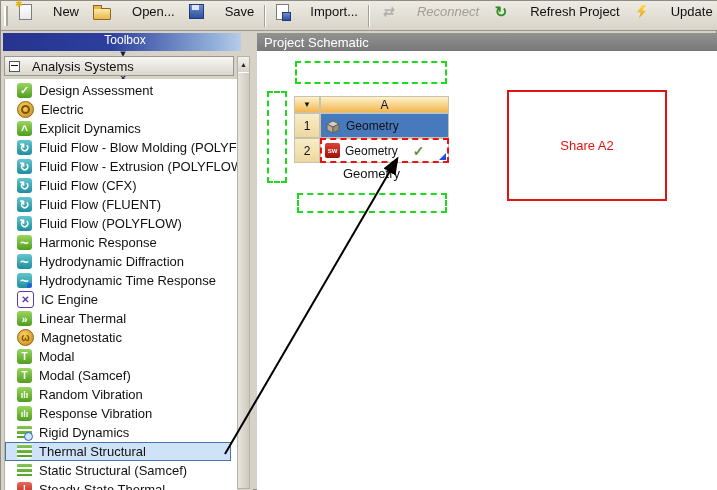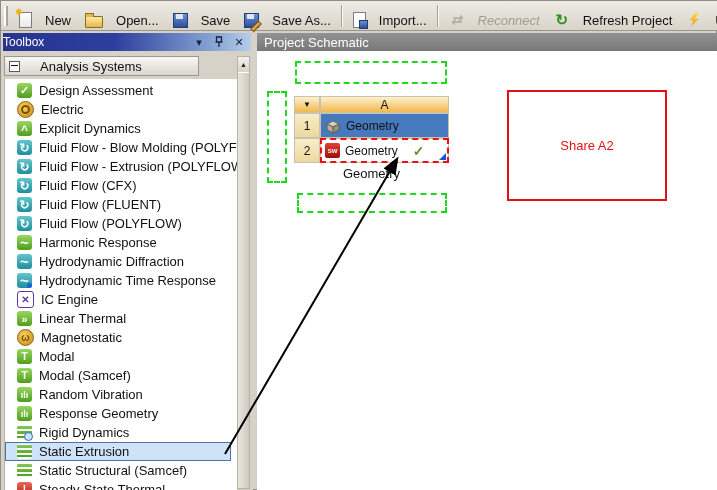--- a/index.html
+++ b/index.html
@@ -5,46 +5,46 @@
   html,body{margin:0;padding:0;}
   body{width:717px;height:490px;overflow:hidden;font-family:"Liberation Sans",sans-serif;background:#d6d2c8;}
   .app{position:relative;width:717px;height:490px;background:#d6d2c8;border:1px solid #8f8c84;box-sizing:border-box;}
 
   
   .toolbar{position:absolute;left:0;top:0;width:717px;height:30px;
     background:linear-gradient(#eeebe4,#d8d4c9);border-bottom:1px solid #9a968c;
     display:flex;align-items:center;box-sizing:border-box;}
   .grip{width:5px;height:20px;margin:0 4px 0 3px;border-left:2px solid #fff;border-right:2px solid #a9a599;}
   .tb-buttons{display:flex;align-items:center;height:100%;}
-  .tb-btn{display:flex;align-items:flex-end;gap:13px;padding:0 7px;height:24px;font-size:13px;color:#111;cursor:default;white-space:nowrap;}
+  .tb-btn{display:flex;align-items:flex-start;gap:21px;padding:0 7px;height:24px;font-size:13px;color:#111;cursor:default;white-space:nowrap;}
   .tb-btn.disabled{color:#a19d93;font-style:italic;}
   .tb-btn.disabled .tb-ico{filter:grayscale(1) opacity(.55);}
   .tb-sep{width:0;height:22px;border-left:1px solid #a39f93;border-right:1px solid #fff;margin:0 3px;}
   .tb-ico{position:relative;width:16px;height:16px;flex:none;display:inline-flex;align-items:center;justify-content:center;}
   .tb-ico[data-icon="new-file-icon"]{background:linear-gradient(#fff,#e9e9e9);border:1px solid #7d7d7d;width:11px;height:14px;}
   .tb-ico[data-icon="new-file-icon"]::before{content:"✱";position:absolute;left:-5px;top:-6px;color:#e8b400;font-size:9px;}
   .tb-ico[data-icon="open-folder-icon"]{background:linear-gradient(#ffe9a8,#e8b64c);border:1px solid #8a6a1f;height:10px;margin-top:4px;border-radius:1px;}
   .tb-ico[data-icon="open-folder-icon"]::before{content:"";position:absolute;left:-1px;top:-4px;width:7px;height:3px;background:#e8b64c;border:1px solid #8a6a1f;border-bottom:none;}
   .tb-ico[data-icon="save-icon"],.tb-ico[data-icon="save-as-icon"]{background:linear-gradient(#6f8fd0,#2d4f9e);border:1px solid #223b76;width:13px;height:13px;}
   .tb-ico[data-icon="save-icon"]::before,.tb-ico[data-icon="save-as-icon"]::before{content:"";position:absolute;left:2px;top:0;width:7px;height:5px;background:#dfe6f4;}
   .tb-ico[data-icon="save-as-icon"]::after{content:"";position:absolute;right:-4px;bottom:-2px;width:10px;height:3px;background:linear-gradient(#f5c25a,#c8862a);transform:rotate(-45deg);border:1px solid #7c5514;}
   .tb-ico[data-icon="import-icon"]{background:#fff;border:1px solid #7d7d7d;width:11px;height:14px;}
   .tb-ico[data-icon="import-icon"]::after{content:"";position:absolute;right:-3px;bottom:-2px;width:7px;height:7px;background:linear-gradient(#6f8fd0,#2d4f9e);border:1px solid #223b76;}
   .tb-ico[data-icon="reconnect-icon"]::before{content:"⇄";color:#8e8a80;font-size:13px;font-weight:bold;}
   .tb-ico[data-icon="refresh-icon"]::before{content:"↻";color:#2f8f1f;font-size:15px;font-weight:bold;}
   .tb-ico[data-icon="update-icon"]::before{content:"";width:9px;height:13px;background:linear-gradient(#ffd84a,#e89b10);clip-path:polygon(55% 0,100% 0,55% 45%,100% 45%,20% 100%,40% 55%,0 55%);}
 
   
   .toolbox{position:absolute;left:0;top:30px;width:252px;height:460px;background:#d6d2c8;}
-  .tbx-title{position:absolute;left:2px;top:2px;right:2px;height:18px;display:flex;align-items:center;
+  .tbx-title{position:absolute;left:2px;top:2px;right:12px;height:18px;display:flex;align-items:center;
     background:linear-gradient(90deg,var(--toolbox-title-left) 0%,#2d3f9e 45%,#8fadd8 88%,var(--toolbox-title-right) 100%);
-    color:#fff;font-size:12px;box-sizing:border-box;}
+    color:#fff;font-size:12px;padding-left:6px;box-sizing:border-box;flex-direction:column;}
   .tbx-title .spacer{flex:1;}
   .tbx-title .tbar-ic{width:16px;height:14px;display:flex;align-items:center;justify-content:center;color:#16213f;font-size:11px;margin-right:4px;cursor:default;}
-  .grp-header{position:absolute;left:3px;top:25px;width:195px;height:20px;display:flex;align-items:center;gap:20px;
+  .grp-header{position:absolute;left:3px;top:25px;width:230px;height:20px;display:flex;align-items:center;gap:12px;
     background:linear-gradient(#f8f7f4,#dbd7cf);border:1px solid #9a978e;box-sizing:border-box;padding-left:4px;font-size:13px;color:#111;}
   .minus-box{width:9px;height:9px;background:#fff;border:1px solid #5a5a5a;position:relative;flex:none;}
   .minus-box::before{content:"";position:absolute;left:1px;right:1px;top:3px;height:1px;background:#111;}
   .tbx-list{position:absolute;left:3px;top:48px;width:233px;bottom:0;background:#fff;border-left:1px solid #b5b2a8;border-bottom:1px solid #b5b2a8;overflow:hidden;margin:0;padding:2px 0 13px 0;list-style:none;box-sizing:border-box;}
   .tbx-item{display:flex;align-items:center;gap:7px;height:19px;padding-left:11px;font-size:13px;color:#111;white-space:nowrap;border:1px solid transparent;box-sizing:border-box;}
   .tbx-item.selected{background:var(--selection-bg);border:1px solid var(--selection-border);width:226px;}
   .ib{width:15px;height:15px;flex:none;position:relative;display:inline-flex;align-items:center;justify-content:center;border-radius:3px;font-weight:bold;}
   .ib[data-icon="design-assessment-icon"]{background:linear-gradient(#9ad65e,#4f9e1e);color:#fff;}
   .ib[data-icon="design-assessment-icon"]::before{content:"✓";font-size:11px;}
   .ib[data-icon="electric-icon"]{background:radial-gradient(circle at 40% 35%,#f8d25e,#c8871a);border-radius:50%;border:1px solid #8f6210;}
@@ -118,24 +118,20 @@
           <span>New</span>
         </div>
         <div class="tb-btn">
           <span class="tb-ico" data-icon="open-folder-icon"></span>
           <span>Open...</span>
         </div>
         <div class="tb-btn">
           <span class="tb-ico" data-icon="save-icon"></span>
           <span>Save</span>
         </div>
-        <div class="tb-btn">
-          <span class="tb-ico" data-icon="save-as-icon"></span>
-          <span>Save As...</span>
-        </div>
         <div class="tb-sep"></div>
         <div class="tb-btn">
           <span class="tb-ico" data-icon="import-icon"></span>
           <span>Import...</span>
         </div>
         <div class="tb-sep"></div>
         <div class="tb-btn disabled">
           <span class="tb-ico" data-icon="reconnect-icon"></span>
           <span>Reconnect</span>
         </div>
@@ -231,29 +227,29 @@
         <li class="tbx-item">
           <span class="ib" data-icon="modal-icon"></span>
           <span>Modal (Samcef)</span>
         </li>
         <li class="tbx-item">
           <span class="ib" data-icon="random-vibration-icon"></span>
           <span>Random Vibration</span>
         </li>
         <li class="tbx-item">
           <span class="ib" data-icon="response-spectrum-icon"></span>
-          <span>Response Geometry</span>
+          <span>Response Vibration</span>
         </li>
         <li class="tbx-item">
           <span class="ib" data-icon="rigid-dynamics-icon"></span>
           <span>Rigid Dynamics</span>
         </li>
         <li class="tbx-item selected">
           <span class="ib" data-icon="static-structural-icon"></span>
-          <span>Static Extrusion</span>
+          <span>Thermal Structural</span>
         </li>
         <li class="tbx-item">
           <span class="ib" data-icon="static-structural-icon"></span>
           <span>Static Structural (Samcef)</span>
         </li>
         <li class="tbx-item">
           <span class="ib" data-icon="steady-state-thermal-icon"></span>
           <span>Steady-State Thermal</span>
         </li>
       </ul>

